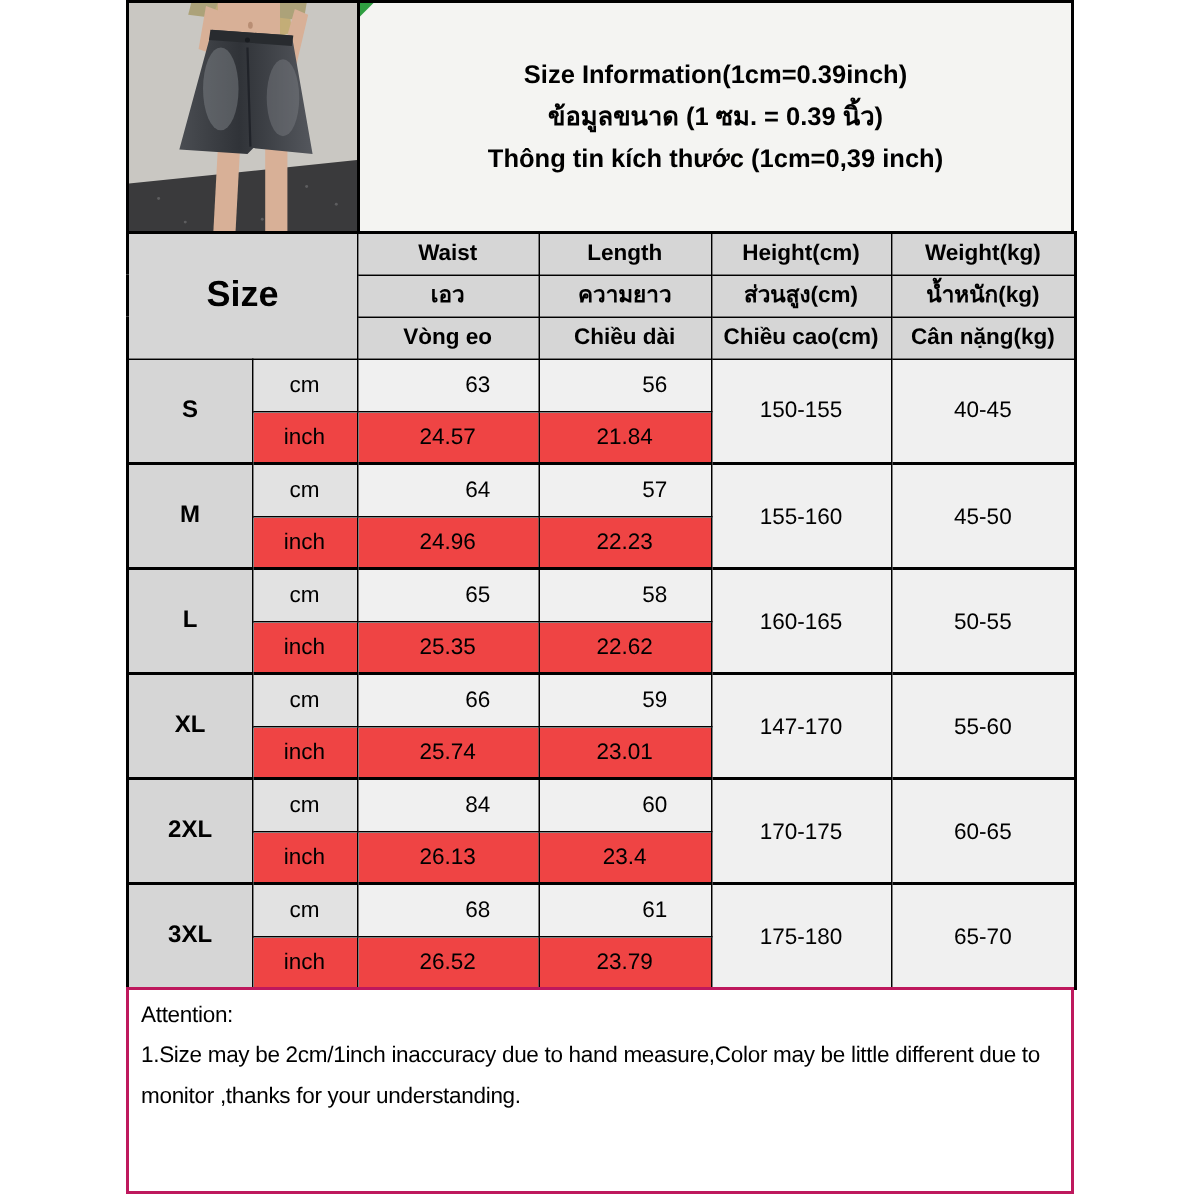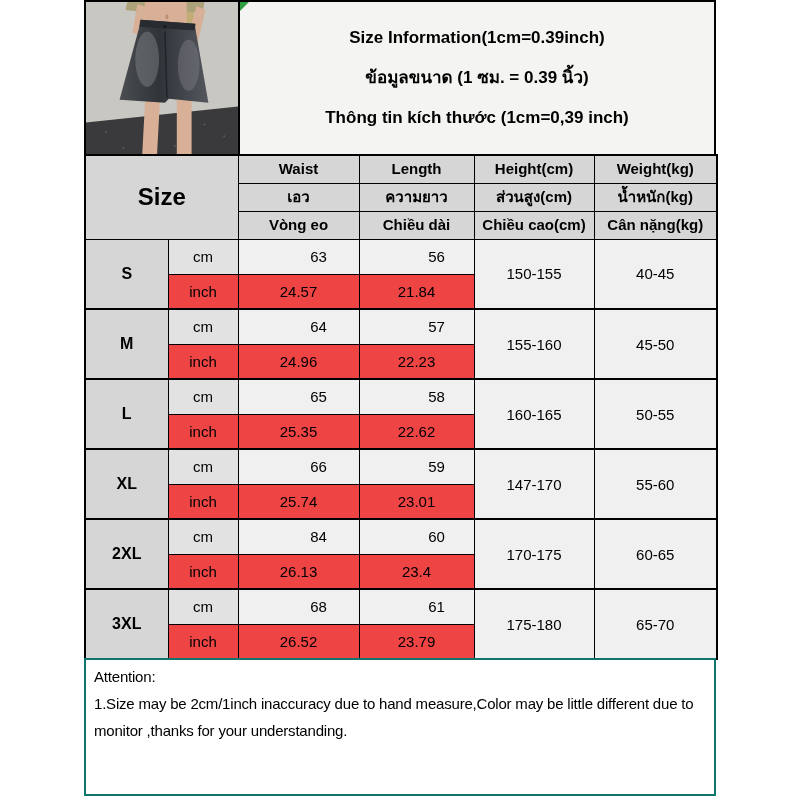--- a/index.html
+++ b/index.html
@@ -33,21 +33,20 @@
   }
   .photo-cell svg { display: block; width: 100%; height: 100%; }
   .title-cell {
     flex: 1;
     background: #f4f4f2;
     position: relative;
     display: flex;
     flex-direction: column;
     justify-content: center;
     text-align: center;
-    gap: 12px;
   }
   .corner-triangle {
     position: absolute;
     left: 0; top: 0;
     width: 0; height: 0;
     border-top: 9px solid #2f9e41;
     border-right: 9px solid transparent;
   }
   .title-line {
     font-weight: bold;
@@ -96,21 +95,21 @@
   .size-table td.val   { font-size: 15px; }
   .size-table td.range { font-size: 15px; background: #f0f0f0; }
   .size-table tr.block-top th,
   .size-table tr.block-top td { border-top-width: 2px; }
   
   .attention {
     box-sizing: border-box;
     margin-top: -2px;
     width: 632px;
     height: 138px;
-    border: 2px solid #0f766e;
+    border: 2px solid #be185d;
     background: #ffffff;
     padding: 3px 8px;
     font-size: 15px;
     line-height: 27px;
     letter-spacing: -0.2px;
   }
 </style>
 </head>
 <body>
 

